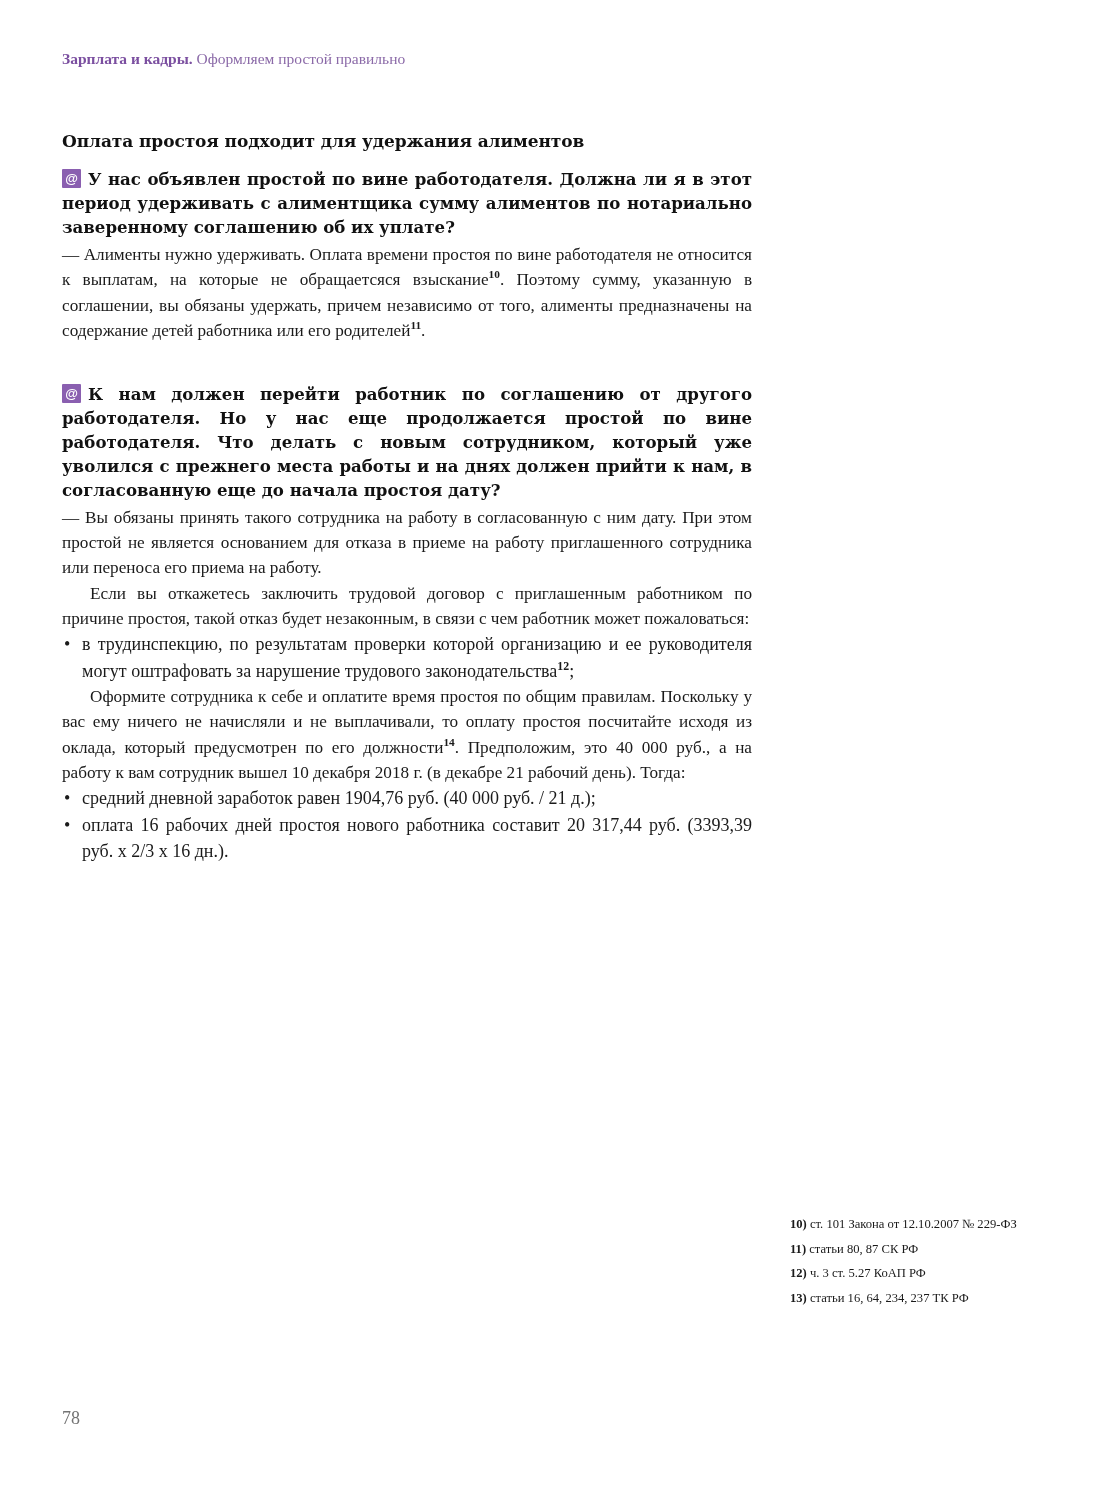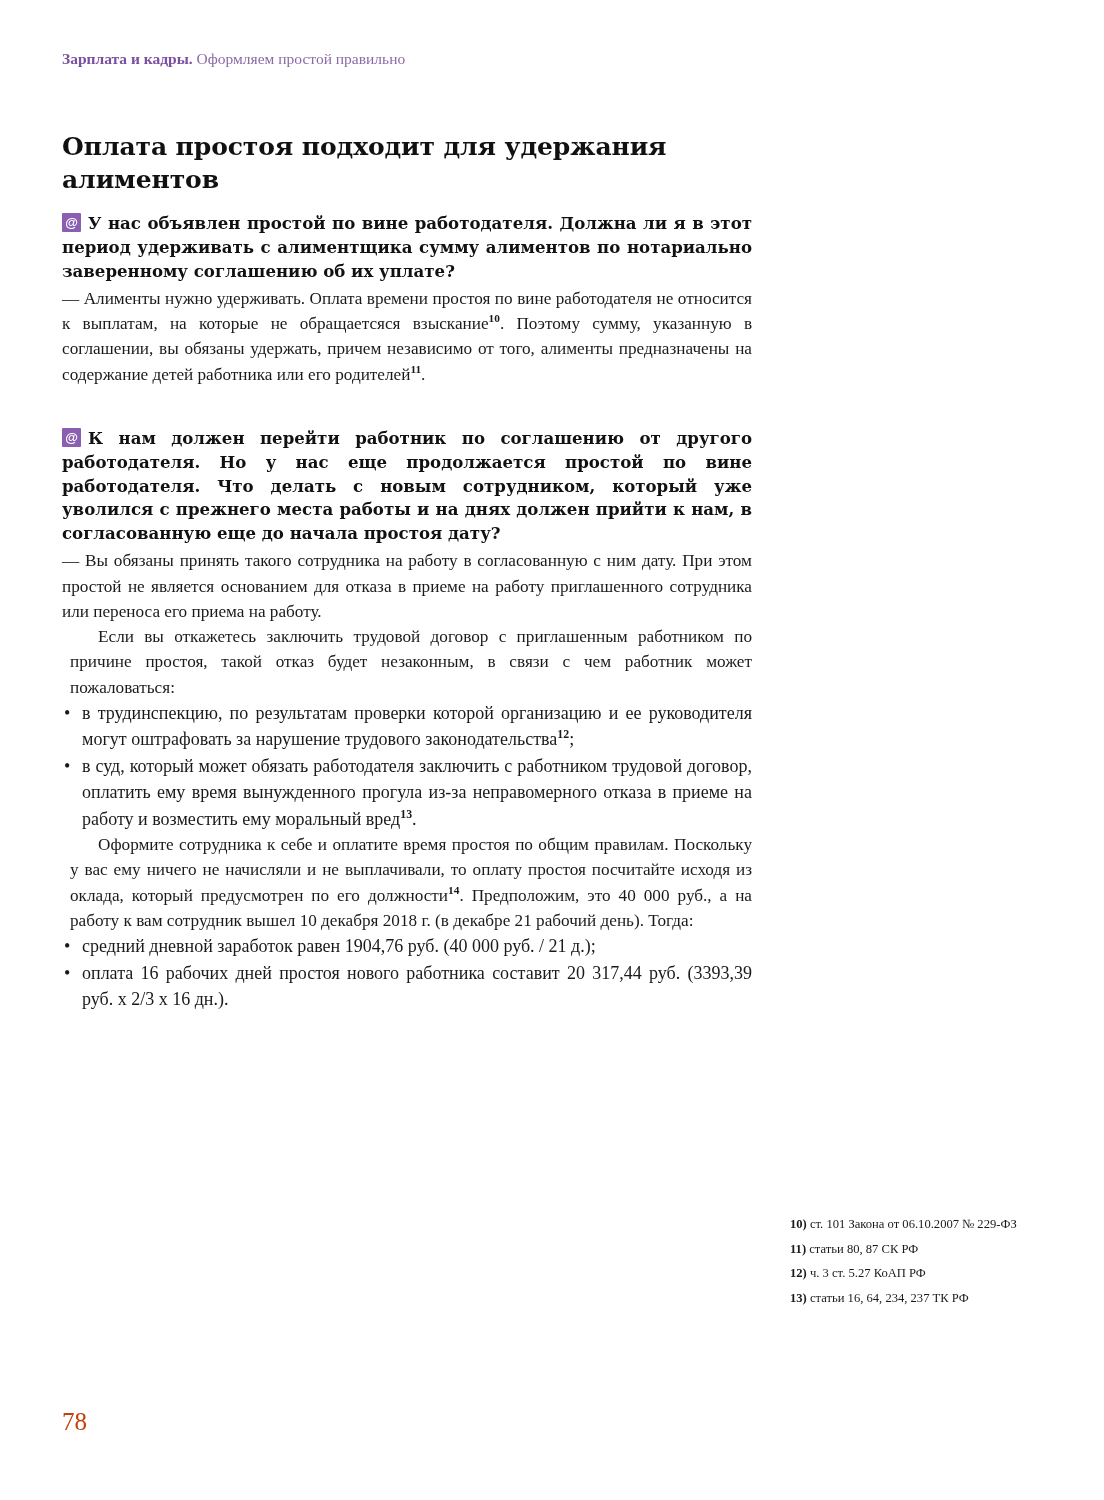--- a/index.html
+++ b/index.html
@@ -45,21 +45,21 @@
   .maincol {
     position: absolute;
     left: 62px;
     top: 130px;
     width: 690px;
   }
 
   h2.sec-title {
     font-family: "DejaVu Serif", serif;
     font-weight: bold;
-    font-size: 25px;
+    font-size: 17px;
     line-height: 1.32;
     margin: 0 0 16px 0;
     color: #111;
     letter-spacing: -0.1px;
   }
   .sec-block {
     margin-bottom: 30px;
   }
   .sec-block.second {
     margin-top: 40px;
@@ -90,21 +90,21 @@
     border-radius: 1px;
   }
 
   p.body {
     font-size: 17.2px;
     line-height: 1.47;
     text-align: justify;
     margin: 0;
     hyphens: manual;
   }
-  p.body.indent { text-indent: 28px; margin-left: 8px; }
+  p.body.indent { text-indent: 28px; }
 
   ul.bullets {
     list-style: none;
     margin: 0;
     padding: 0;
   }
   ul.bullets li {
     position: relative;
     padding-left: 20px;
     font-size: 18px;
@@ -137,22 +137,22 @@
   .note b {
     font-weight: bold;
   }
 
   
   .folio {
     position: absolute;
     left: 62px;
     top: 1408px;
     font-family: "Liberation Serif", serif;
-    font-size: 25px;
-    color: #c2410c;
+    font-size: 18px;
+    color: #737373;
   }
 </style>
 </head>
 <body>
 
 <div class="page">
 
   <div class="running-head">
     <span class="rh-strong">Зарплата и кадры.</span>
     <span class="rh-rest">Оформляем простой правильно</span>
@@ -175,38 +175,37 @@
       <p class="question">
         <span class="q-badge">@</span><span>К нам должен перейти работник по соглашению от другого работодателя. Но у нас еще продолжается простой по вине работодателя. Что делать с новым сотрудником, который уже уволился с прежнего места работы и на днях должен прийти к нам, в согласованную еще до начала простоя дату?</span>
       </p>
 
       <p class="body">— Вы обязаны принять такого сотрудника на работу в согласованную с ним дату. При этом простой не является основанием для отказа в приеме на работу приглашенного сотрудника или переноса его приема на работу.</p>
 
       <p class="body indent">Если вы откажетесь заключить трудовой договор с приглашенным работником по причине простоя, такой отказ будет незаконным, в связи с чем работник может пожаловаться:</p>
 
       <ul class="bullets">
         <li>в трудинспекцию, по результатам проверки которой организацию и ее руководителя могут оштрафовать за нарушение трудового законодательства<sup>12</sup>;</li>
-        <li>в суд, который может обязать работодателя заключить с работником трудовой договор, оплатить ему время вынужденного прогула из-за неправомерного отказа в приеме на работу и возместить ему моральный вред<sup>13</sup>.</li>
       </ul>
 
       <p class="body indent">Оформите сотрудника к себе и оплатите время простоя по общим правилам. Поскольку у вас ему ничего не начисляли и не выплачивали, то оплату простоя посчитайте исходя из оклада, который предусмотрен по его должности<sup>14</sup>. Предположим, это 40 000 руб., а на работу к вам сотрудник вышел 10 декабря 2018 г. (в декабре 21 рабочий день). Тогда:</p>
 
       <ul class="bullets">
         <li>средний дневной заработок равен 1904,76 руб. (40 000 руб. / 21 д.);</li>
         <li>оплата 16 рабочих дней простоя нового работника составит 20 317,44 руб. (3393,39 руб. x 2/3 x 16 дн.).</li>
       </ul>
 
     </div>
 
   </div>
 
   <div class="notes">
     <div class="note">
       <b>10)</b>
-      <span>ст. 101 Закона от 06.10.2007 № 229-ФЗ</span>
+      <span>ст. 101 Закона от 12.10.2007 № 229-ФЗ</span>
     </div>
     <div class="note">
       <b>11)</b>
       <span>статьи 80, 87 СК РФ</span>
     </div>
     <div class="note">
       <b>12)</b>
       <span>ч. 3 ст. 5.27 КоАП РФ</span>
     </div>
     <div class="note">

